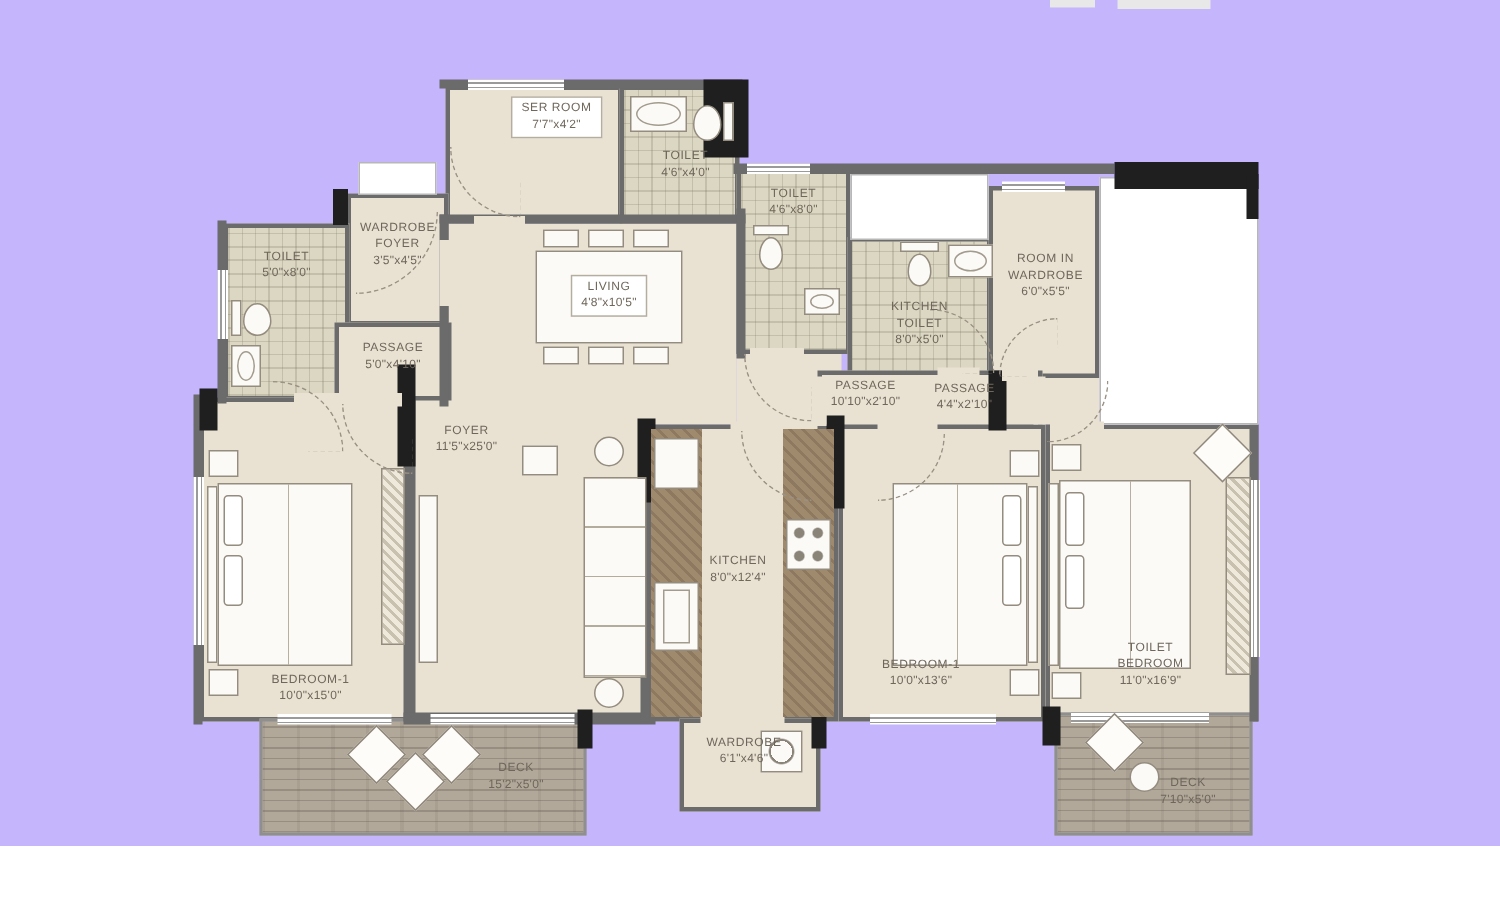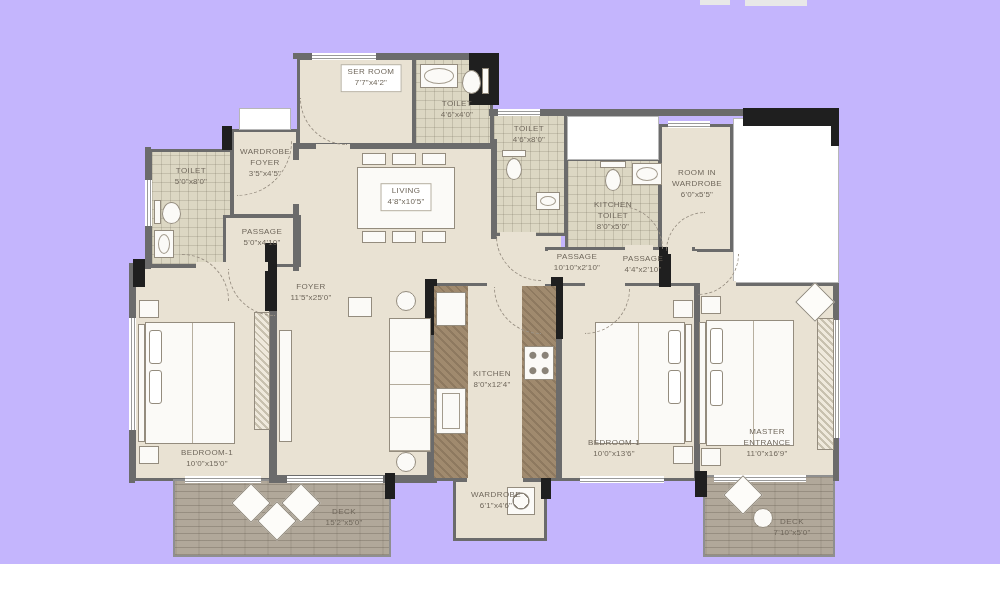--- a/index.html
+++ b/index.html
@@ -277,21 +277,21 @@
     </div>
   <div class="lbl" style="left:207px;top:459px;">
     <span>BEDROOM-1</span>
       <span class="dims">10'0"x15'0"</span>
     </div>
   <div class="lbl" style="left:614px;top:449px;">
     <span>BEDROOM-1</span>
       <span class="dims">10'0"x13'6"</span>
     </div>
   <div class="lbl" style="left:767px;top:443px;width:58px;">
-    <span>MASTER ENTRANCE</span>
+    <span>TOILET BEDROOM</span>
       <span class="dims">11'0"x16'9"</span>
     </div>
   <div class="lbl" style="left:344px;top:518px;">
     <span>DECK</span>
       <span class="dims">15'2"x5'0"</span>
     </div>
   <div class="lbl" style="left:496px;top:501px;">
     <span>WARDROBE</span>
       <span class="dims">6'1"x4'6"</span>
     </div>

